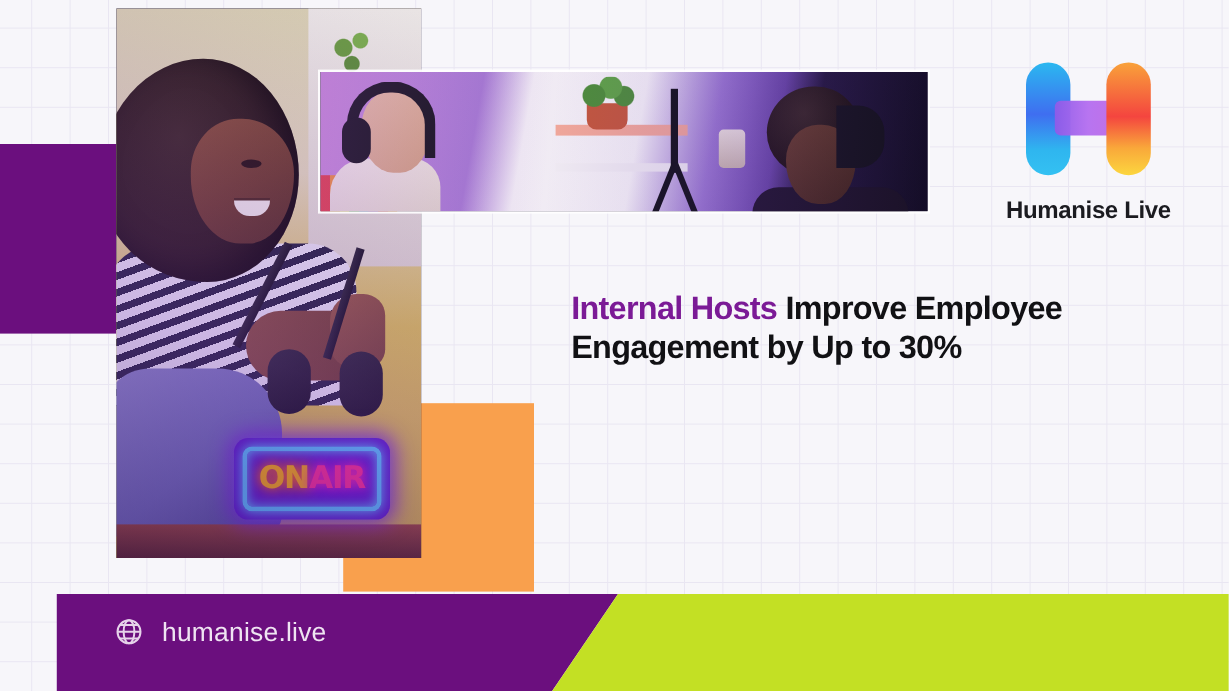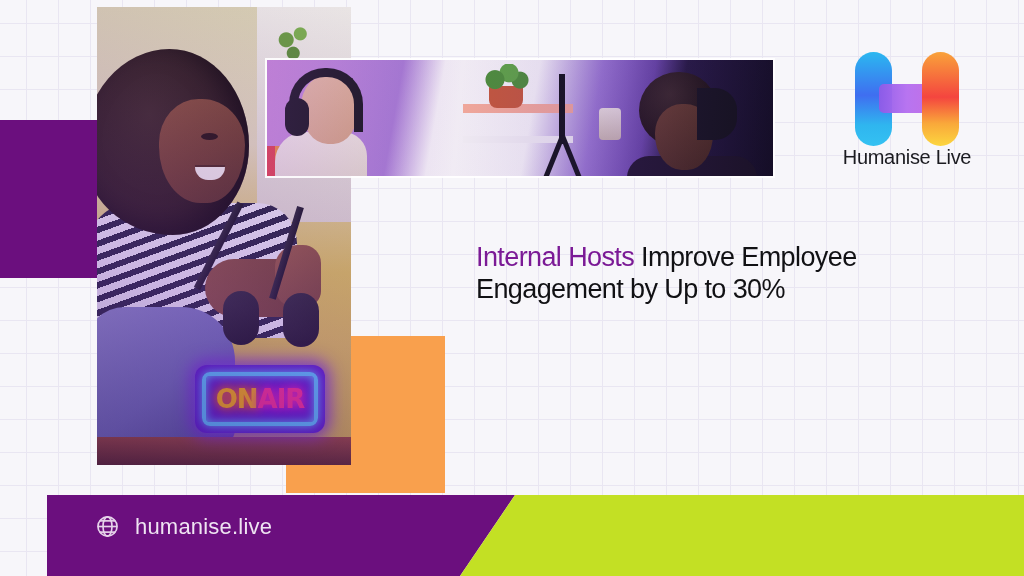--- a/index.html
+++ b/index.html
@@ -266,28 +266,28 @@
   .logo-bar { position:absolute; top:0; width:37px; height:94px; border-radius:19px; }
   .logo-bar-left  { left:0;  background:linear-gradient(180deg,#2bb8f0 0%, #3f6ef0 46%, #2fb6ef 78%, #34c1f2 100%); }
   .logo-bar-right { right:0; background:linear-gradient(180deg,#f9a23a 0%, #f4453f 48%, #f9a83a 76%, #fcd63f 100%); }
   .logo-cross {
     position:absolute; left:24px; top:32px; width:56px; height:29px;
     border-radius:5px;
     background:linear-gradient(90deg,#8e5be8 0%, #b56ff0 50%, #c06ae4 100%);
     opacity:.96;
   }
   .logo-name {
-    margin-top:0;
-    font-size:20px; font-weight:normal; color:#1b1b20; letter-spacing:-.3px;
+    margin-top:19px;
+    font-size:20px; font-weight:bold; color:#1b1b20; letter-spacing:-.3px;
   }
 
   
   .copy { position:absolute; left:476px; top:242px; width:494px; }
   .headline {
-    font-size:27px; font-weight:normal; line-height:1.18;
+    font-size:27px; font-weight:bold; line-height:1.18;
     color:#111114; letter-spacing:-.6px;
   }
   .headline .accent { color:#7b1a96; }
   .body-text {
     margin-top:9px;
     font-size:17.5px; line-height:1.47;
     color:#8b8b97;
     text-align:justify;
     letter-spacing:.1px;
   }

